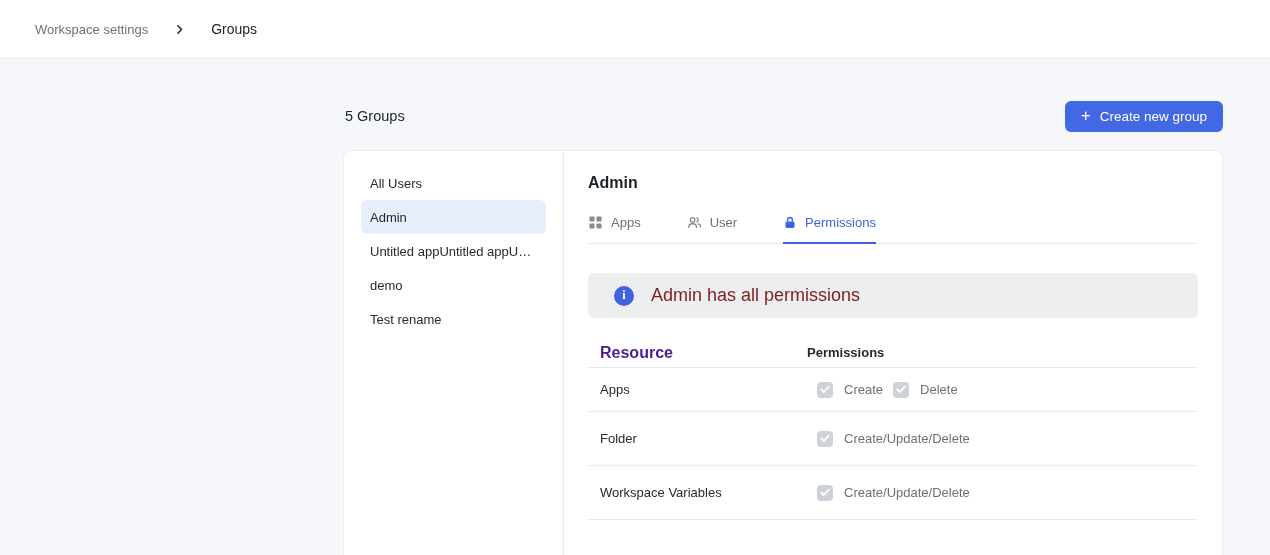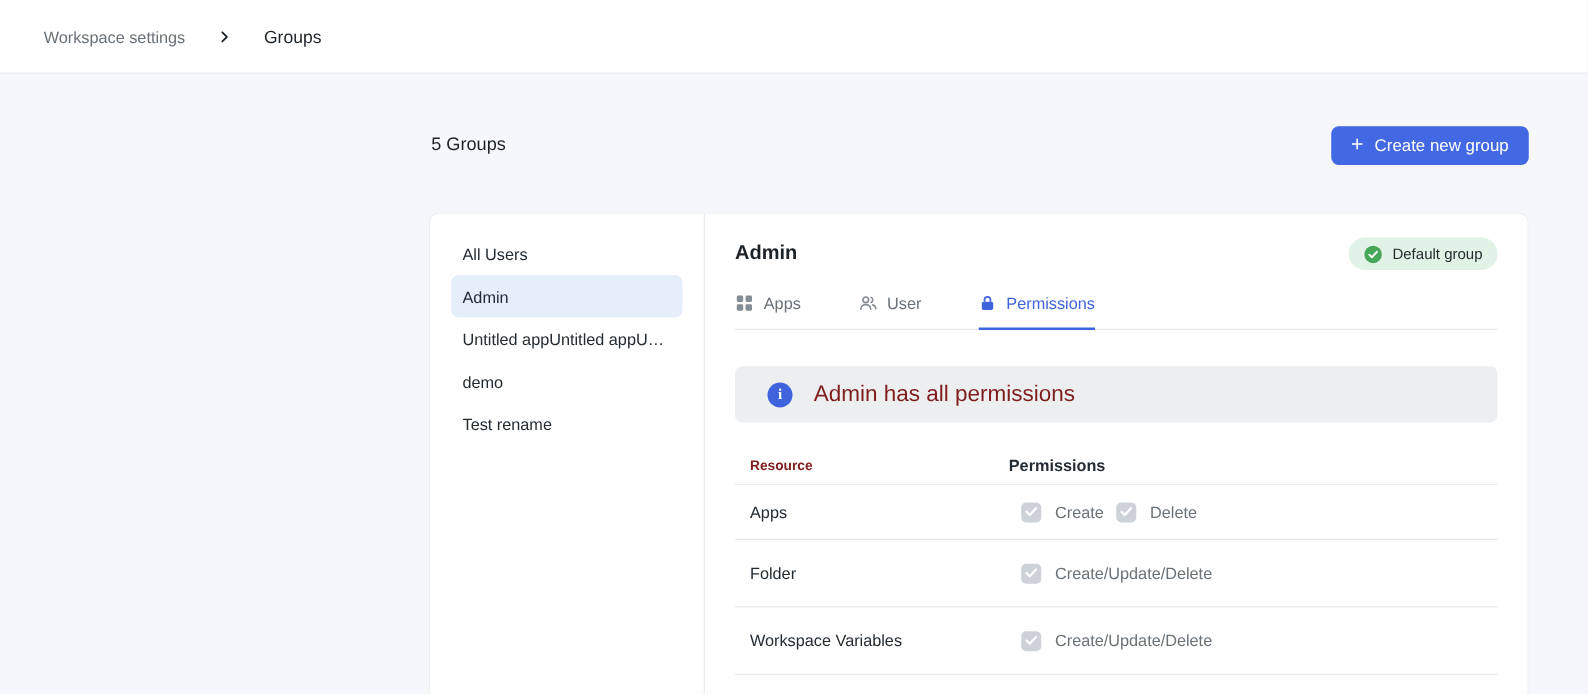--- a/index.html
+++ b/index.html
@@ -14,21 +14,21 @@
   .crumb-chevron{display:flex;align-items:center}
   .crumb-current{font-size:14px;font-weight:400;color:#1b2228}
 
   
   .page-head{position:absolute;left:345px;right:47px;top:100px;height:32px;display:flex;align-items:center;justify-content:space-between}
   .groups-count{font-size:14.5px;font-weight:400;color:#1b2228}
   .create-btn{display:flex;align-items:center;gap:9px;height:31px;padding:0 16px;background:#4368e3;border:none;border-radius:6px;color:#ffffff;font-size:13.5px;font-weight:500;cursor:pointer;font-family:"Liberation Sans",sans-serif}
   .plus{font-size:17px;font-weight:400;line-height:1;margin-top:-1px}
 
   
-  .card{position:absolute;left:343px;top:170px;width:880px;bottom:0;background:#ffffff;border:1px solid #edeff2;border-bottom:none;border-radius:8px 8px 0 0;display:flex;overflow:hidden}
+  .card{position:absolute;left:343px;top:150px;width:880px;bottom:0;background:#ffffff;border:1px solid #edeff2;border-bottom:none;border-radius:8px 8px 0 0;display:flex;overflow:hidden}
 
   
   .group-list{width:220px;border-right:1px solid #e8ebee;padding:15px 17px;flex-shrink:0}
   .group-item{height:34px;display:flex;align-items:center;padding:0 9px;border-radius:6px;font-size:13px;color:#232b33;cursor:pointer}
   .group-item > span{overflow:hidden;text-overflow:ellipsis;white-space:nowrap}
   .group-item.selected{background:#e6edfb}
 
   
   .detail{flex:1;min-width:0;padding:17px 24px 0 24px}
   .detail-head{display:flex;align-items:center;justify-content:space-between;height:30px}
@@ -42,21 +42,21 @@
   .tab svg{display:block}
 
   
   .info-banner{margin-top:29px;height:45px;background:#eceef0;border-radius:6px;display:flex;align-items:center;gap:17px;padding:0 26px}
   .info-icon{width:20px;height:20px;border-radius:50%;background:#3e63dd;color:#fff;display:flex;align-items:center;justify-content:center;font-size:12px;font-weight:700;font-family:"Liberation Serif",serif;flex-shrink:0}
   .info-text{font-size:18px;color:#7f1d1d}
 
   
   .perm-table{margin-top:20px}
   .t-head{display:flex;align-items:center;height:30px;padding-left:12px;border-bottom:1px solid #e8ebee}
-  .t-head .col-resource{width:207px;font-size:11px;font-weight:600;color:#7f1d1d}
+  .t-head .col-resource{width:207px;font-size:16px;font-weight:600;color:#4c1d95}
   .t-head .col-permissions{font-size:13px;font-weight:600;color:#232b33}
   .t-row{display:flex;align-items:center;padding:6px 0 6px 12px;border-bottom:1px solid #e8ebee}
   .t-row.single{padding:11px 0 11px 12px}
   .res-name{width:207px;font-size:13px;color:#232b33}
   .perm-lines{display:flex;flex-direction:row}
   .perm-line{display:flex;align-items:center;gap:11px;height:31px;padding-left:10px}
   .checkbox{width:16px;height:16px;border-radius:4px;background:#ccd2d8;display:flex;align-items:center;justify-content:center;flex-shrink:0}
   .perm-label{font-size:13px;color:#697179}
 </style>
 </head>
@@ -101,27 +101,20 @@
       </div>
       <div class="group-item">
         <span>Test rename</span>
       </div>
     </aside>
 
     <div class="detail">
 
       <div class="detail-head">
         <h2 class="group-title">Admin</h2>
-        <div class="badge">
-          <svg width="15" height="15" viewBox="0 0 15 15">
-              <circle cx="7.5" cy="7.5" r="7" fill="#46a758"></circle>
-              <path d="M4.4 7.7 L6.5 9.8 L10.6 5.4" stroke="#ffffff" stroke-width="1.5" fill="none" stroke-linecap="round" stroke-linejoin="round"></path>
-            </svg>
-          <span>Default group</span>
-        </div>
       </div>
 
       <div class="tabs">
         <div class="tab">
           <svg width="15" height="15" viewBox="0 0 16 16">
             <rect x="1.5" y="1.5" width="5.5" height="5.5" rx="1.2" fill="#848c94"></rect>
             <rect x="9" y="1.5" width="5.5" height="5.5" rx="1.2" fill="#848c94"></rect>
             <rect x="1.5" y="9" width="5.5" height="5.5" rx="1.2" fill="#848c94"></rect>
             <rect x="9" y="9" width="5.5" height="5.5" rx="1.2" fill="#848c94"></rect>
           </svg>

